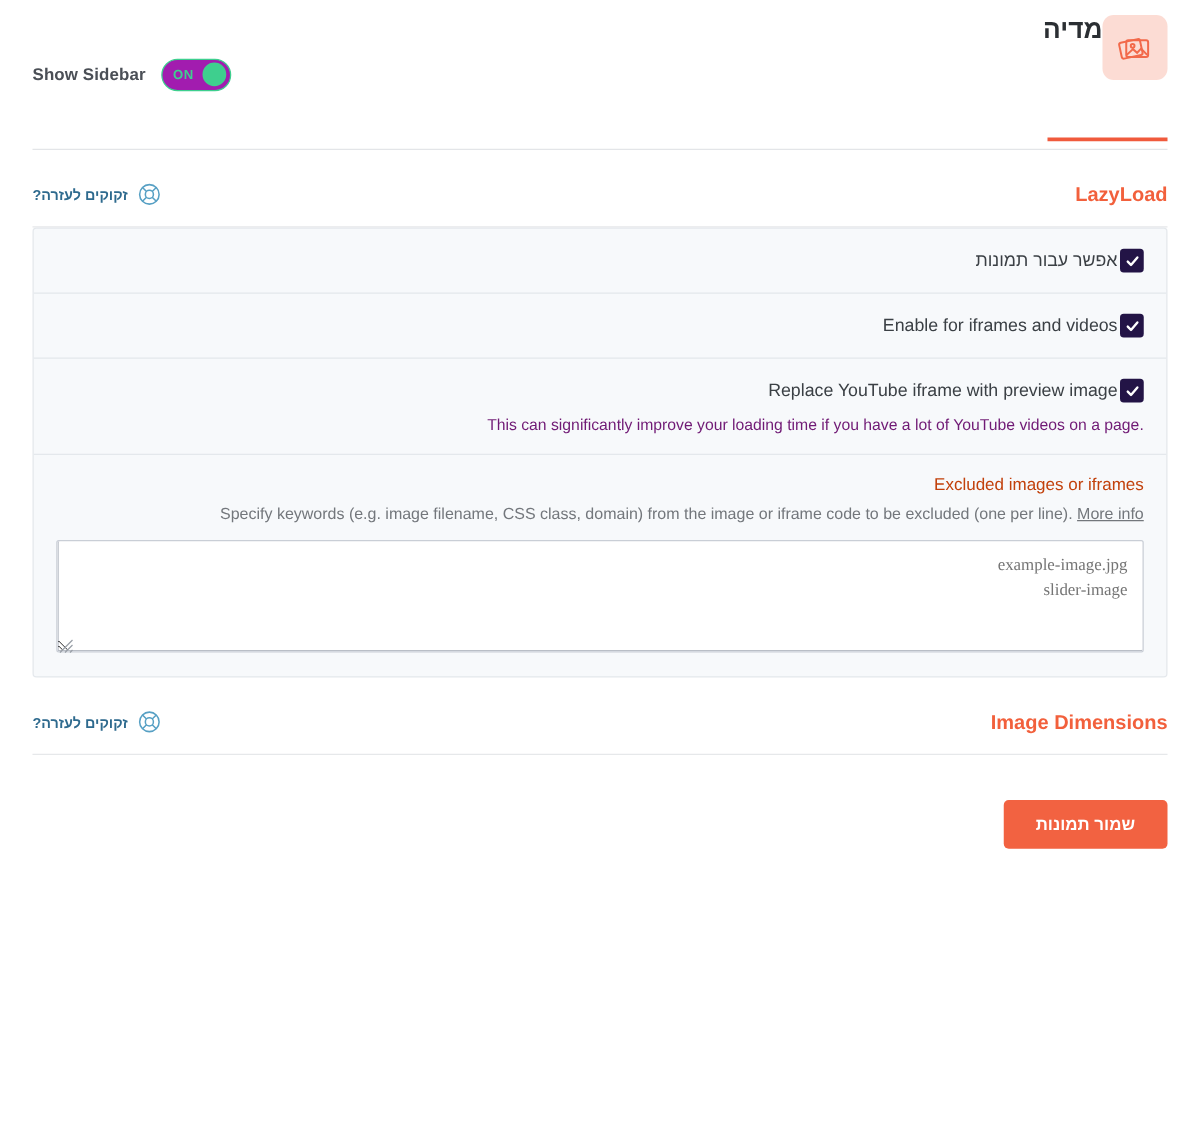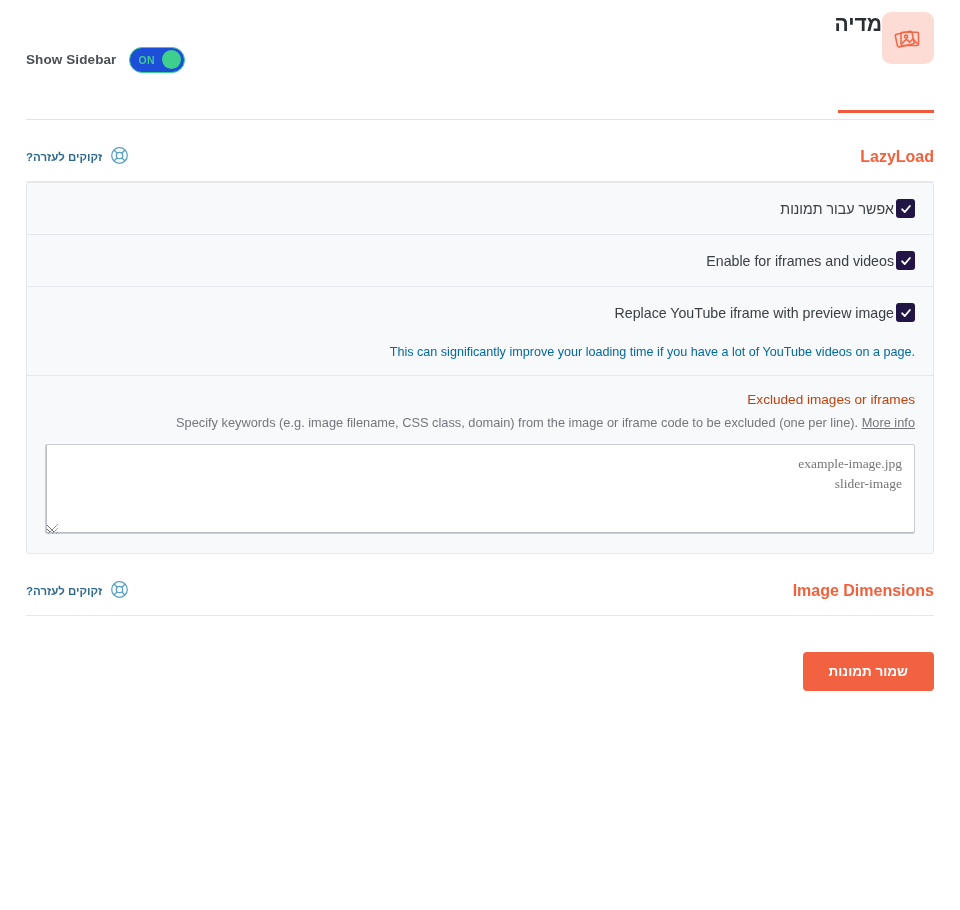--- a/index.html
+++ b/index.html
@@ -42,21 +42,21 @@
     font-size: 13.5px;
     font-weight: bold;
     color: #4b4f56;
     letter-spacing: .1px;
   }
   .toggle {
     width: 56px;
     height: 26px;
     border-radius: 14px;
     border: 1px solid #3ecf8e;
-    background: #1d4ed8;
+    background: #a21caf;
     display: flex;
     align-items: center;
     justify-content: space-between;
     padding: 0 3px;
     cursor: pointer;
   }
   .toggle-text {
     font-size: 10.5px;
     font-weight: bold;
     color: #3ecf8e;
@@ -160,23 +160,23 @@
     justify-content: flex-start;
     gap: 2px;
   }
   .row-label {
     font-size: 14.2px;
     color: #3b4045;
     direction: rtl;
     text-align: right;
   }
   .row-sub {
-    margin-top: 23px;
+    margin-top: 11px;
     font-size: 12.6px;
-    color: #0369a1;
+    color: #701a75;
     text-align: right;
     direction: rtl;
   }
 
   .checkbox {
     width: 19px;
     height: 19px;
     border-radius: 3px;
     background: #231446;
     display: flex;

